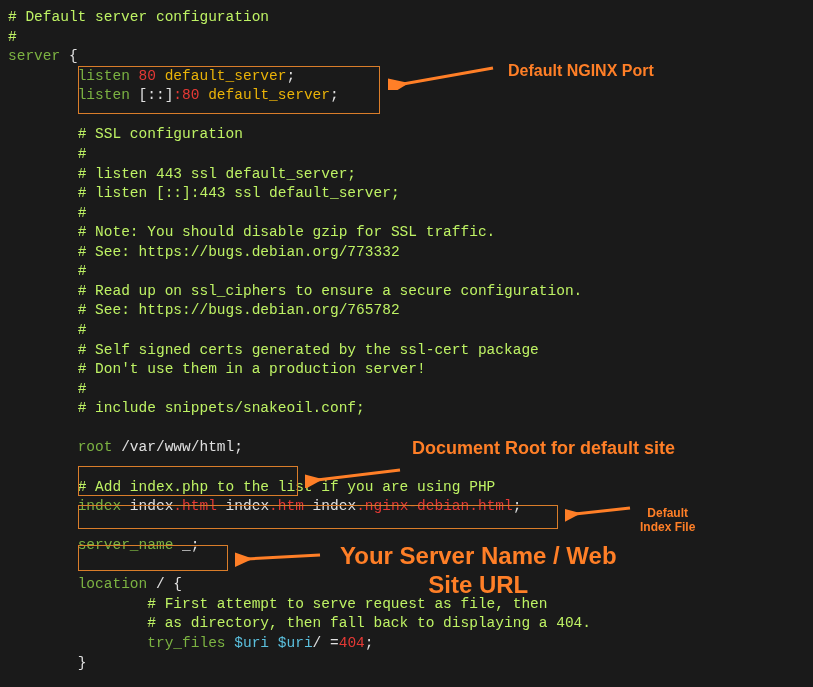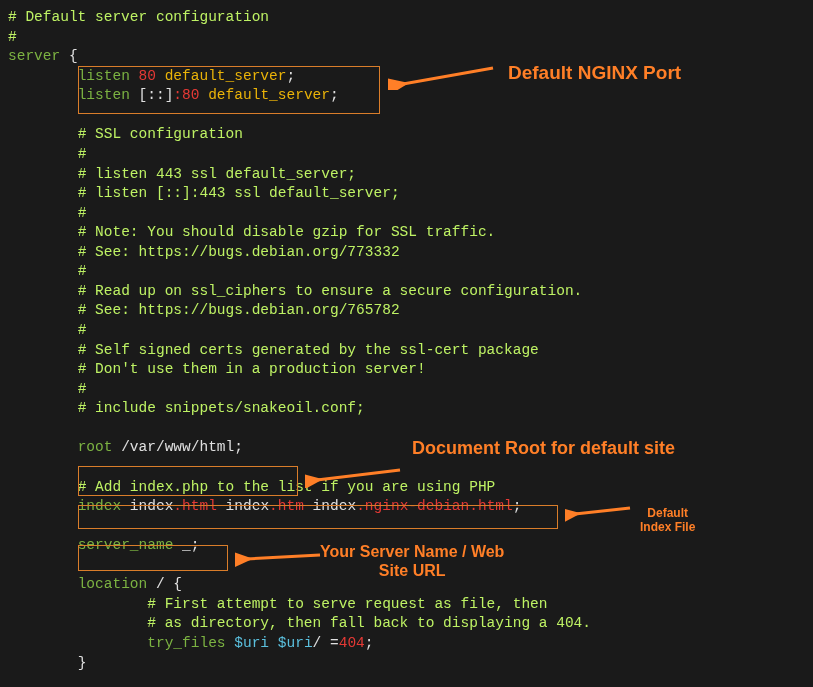--- a/index.html
+++ b/index.html
@@ -63,24 +63,24 @@
     border: 1px solid #d97d2a;
     pointer-events: none;
   }
   .annotation {
     position: absolute;
     color: #ff7f27;
     font-family: Arial, Helvetica, sans-serif;
     font-weight: bold;
     text-align: center;
   }
-  .ann1 { left: 508px; top: 60px; font-size: 19px; }
+  .ann1 { left: 508px; top: 60px; font-size: 16px; }
   .ann2 { left: 412px; top: 436px; font-size: 18px; }
   .ann3 { left: 640px; top: 506px; font-size: 12px; line-height: 1.2; }
-  .ann4 { left: 320px; top: 542px; font-size: 16px; line-height: 1.2; }
+  .ann4 { left: 340px; top: 542px; font-size: 24px; line-height: 1.2; }
   svg.arrow { position: absolute; pointer-events: none; }
 </style>
 </head>
 <body>
 
 <pre><span class="comment"># Default server configuration</span>
 <span class="comment">#</span>
 <span class="keyword">server</span><span class="plain"> {</span>
         <span class="keyword">listen</span> <span class="number">80</span> <span class="special">default_server</span><span class="plain">;</span>
         <span class="keyword">listen</span> <span class="plain">[::]</span><span class="number">:80</span> <span class="special">default_server</span><span class="plain">;</span>

